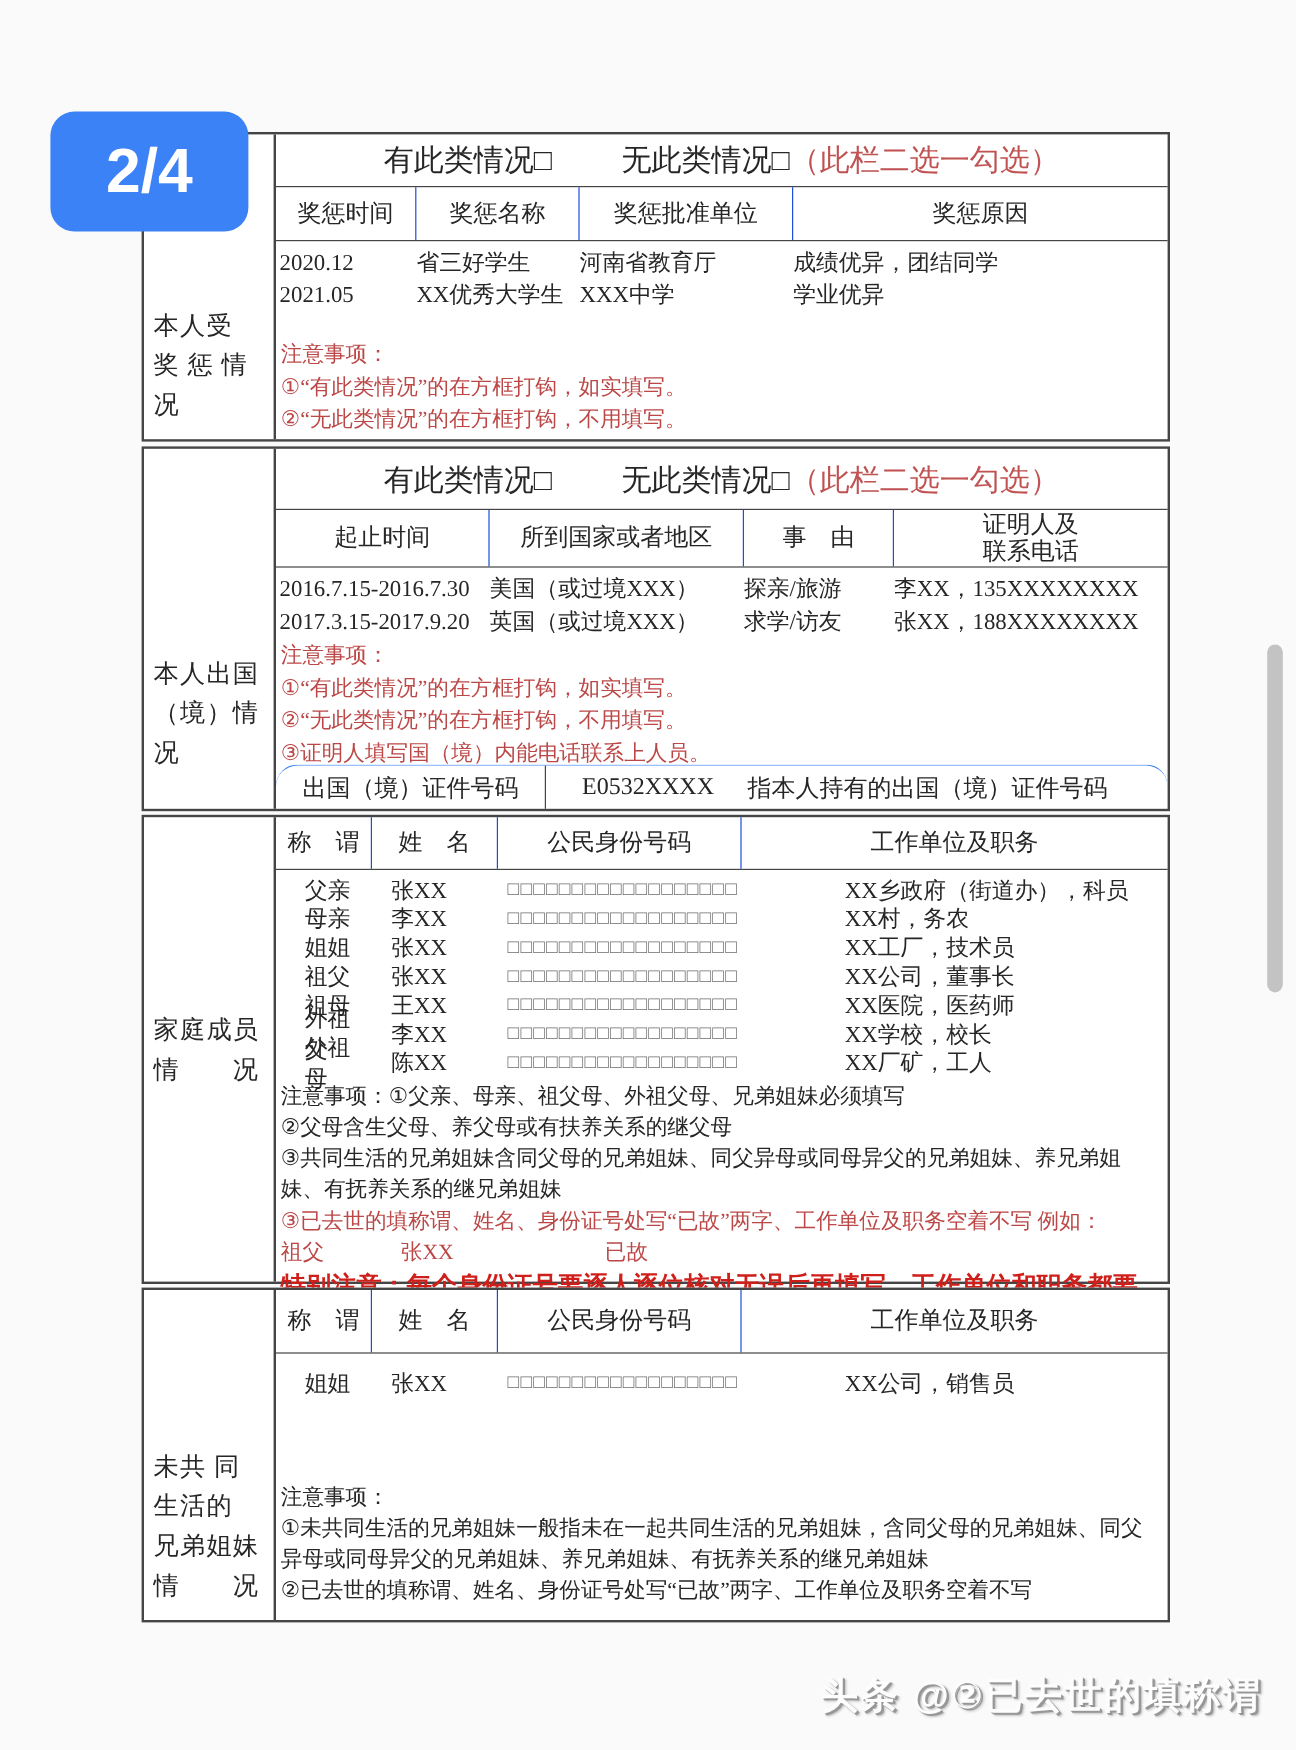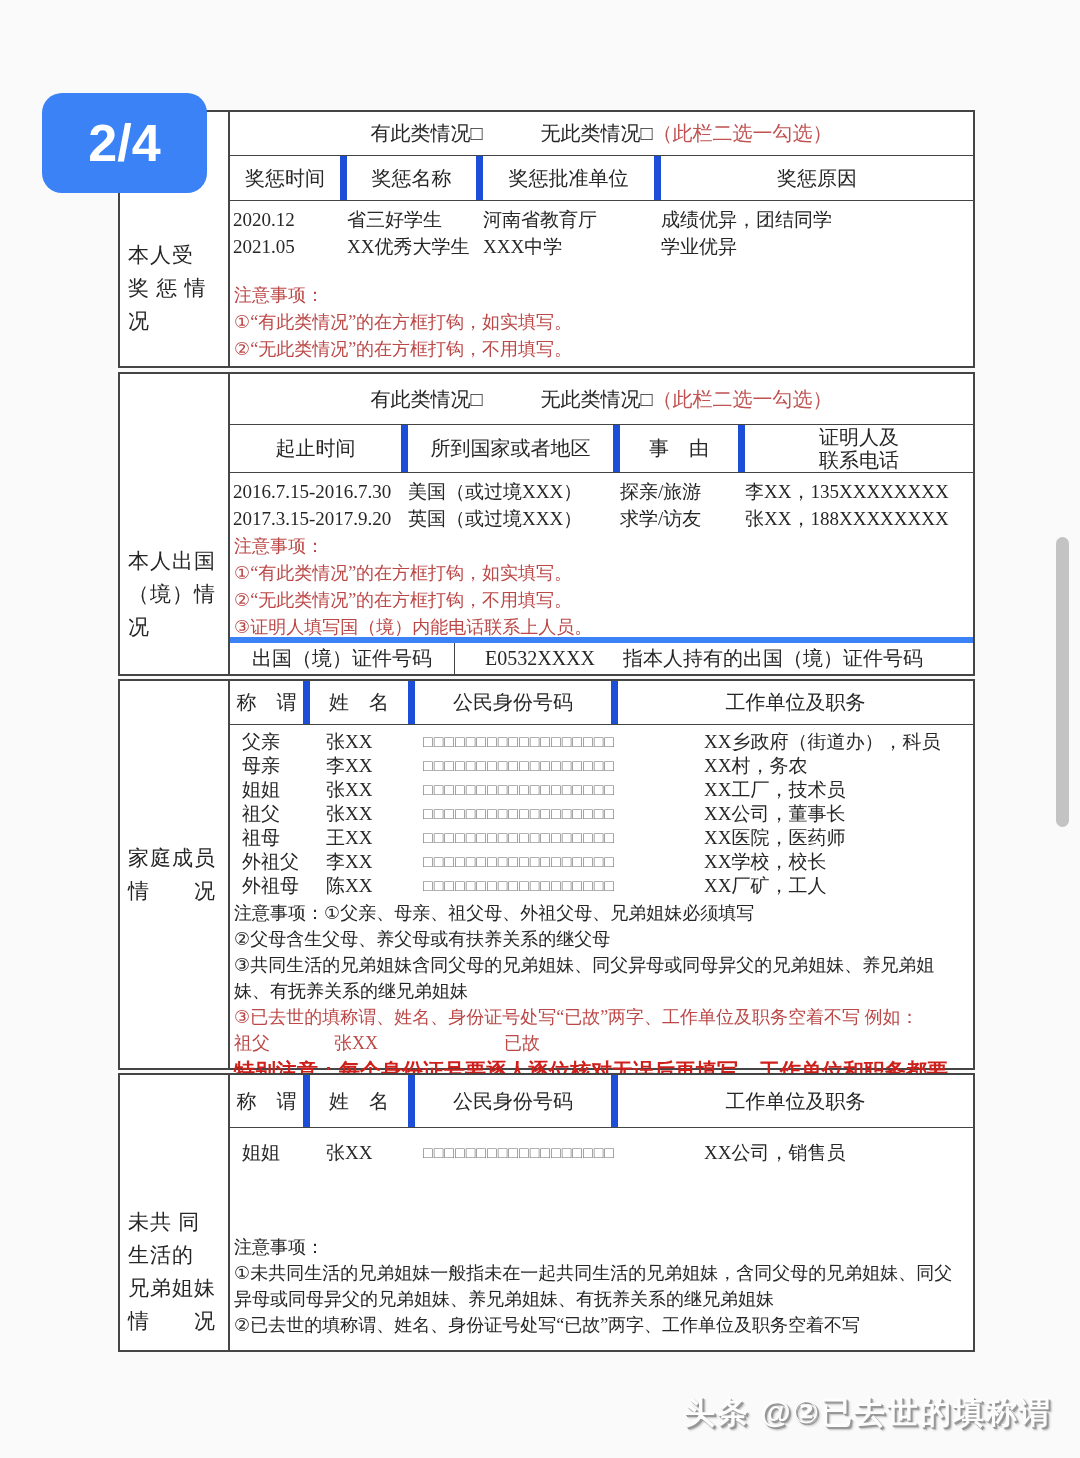--- a/index.html
+++ b/index.html
@@ -25,36 +25,36 @@
   .section { position:absolute; left:118px; width:857px; background:#fff;
              border:2px solid #454545; display:flex; }
   #s1 { top:110px;  height:258px; }
   #s2 { top:372px;  height:304px; }
   #s3 { top:679px;  height:391px; }
   #s4 { top:1073px; height:279px; }
 
   .label-col { width:110px; border-right:2px solid #454545; display:flex; flex-direction:column;
                font-size:21px; line-height:33px; padding-left:8px; white-space:pre-wrap;
                letter-spacing:1px; }
-  #s1 .label-col { justify-content:flex-end; padding-bottom:28px; }
+  #s1 .label-col { justify-content:flex-end; padding-bottom:12px; }
   #s2 .label-col { justify-content:flex-end; padding-bottom:30px; }
   #s3 .label-col { justify-content:center; }
   #s4 .label-col { justify-content:center; padding-top:118px; }
 
   .content-col { flex:1; min-width:0; display:flex; flex-direction:column; }
 
   .choice-row { display:flex; align-items:center; justify-content:center;
-                border-bottom:1px solid #454545; font-size:20px; flex:0 0 auto; }
+                border-bottom:1px solid #454545; font-size:25px; flex:0 0 auto; }
   #s1 .choice-row { height:44px; }
   #s2 .choice-row { height:51px; }
   .opt2 { margin-left:58px; }
   .hint { color:#c05252; }
 
   .hdr-row { display:flex; border-bottom:1px solid #454545; flex:0 0 auto; }
-  .hdr-cell { border-right:7px solid #1d4ed8; display:flex; flex-direction:column;
+  .hdr-cell { border-right:1px solid #1d4ed8; display:flex; flex-direction:column;
               align-items:center; justify-content:center; font-size:20px; line-height:23px; }
   .hdr-cell:last-child { border-right:none; flex:1; }
   #s1 .hdr-row { height:45px; }
   #s2 .hdr-row { height:48px; }
   #s3 .hdr-row { height:44px; }
   #s4 .hdr-row { height:53px; }
 
   
   .s1c1{width:117px;} .s1c2{width:136px;} .s1c3{width:178px;}
   .s2c1{width:178px;} .s2c2{width:212px;} .s2c3{width:125px;}
@@ -64,29 +64,29 @@
   .grid-line { display:flex; line-height:27px; }
   .grid-line .cell { text-align:left; }
   .grid-line .cell.first { text-align:left; padding-left:3px; }
   .grid-line .cell.last { flex:1; }
 
   .notes-block { padding:0 6px 0 4px; font-size:18px; line-height:27px; }
   .red { color:#bb4746; }
   #s1 .notes-block { margin-top:22px; }
   #s2 .notes-block { margin-top:1px; }
 
-  .doc-row { height:37px; border-top:6px solid #3b82f6; display:flex; flex:0 0 auto;
-             align-items:center; font-size:20px; }
+  .doc-row { height:37px; border-top:1px solid #3b82f6; display:flex; flex:0 0 auto;
+             align-items:center; font-size:20px;border-radius:18px; }
   .doc-label { width:225px; border-right:1px solid #454545; height:100%;
                display:flex; align-items:center; justify-content:center; }
   .doc-value { flex:1; display:flex; align-items:center; padding-left:30px; gap:28px; }
 
   .fam-row { display:flex; align-items:center; height:24px; font-size:19px; }
   #s4 .fam-row { height:30px; margin-top:5px; }
-  .fam-row .rel  { padding-left:12px; }
+  .fam-row .rel  { padding-left:24px; }
   .fam-row .name { padding-left:16px; }
   .fam-row .sq   { padding-left:8px; font-size:16px; letter-spacing:1px; color:#6e6e6e;
                    overflow:hidden; white-space:nowrap; }
   .fam-row .work { flex:1; padding-left:86px; }
 
   .fam-notes { padding:2px 6px 0 4px; font-size:18px; line-height:26px; }
   .example-line { display:flex; }
   .example-line .e1 { width:100px; }
   .example-line .e2 { width:170px; }
   .special { color:#cf1f1a; font-weight:bold; font-size:21px; line-height:30px; }

